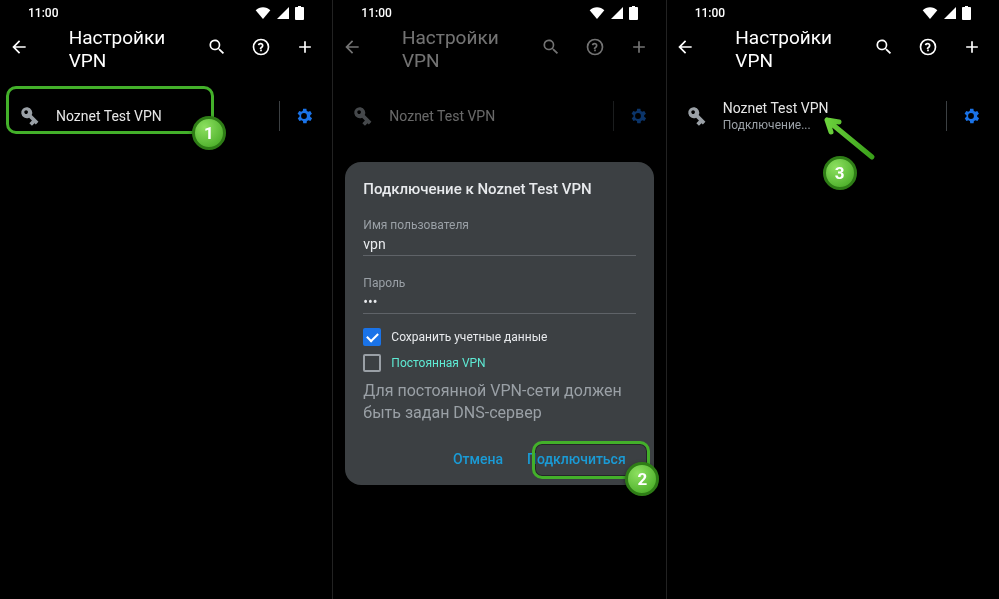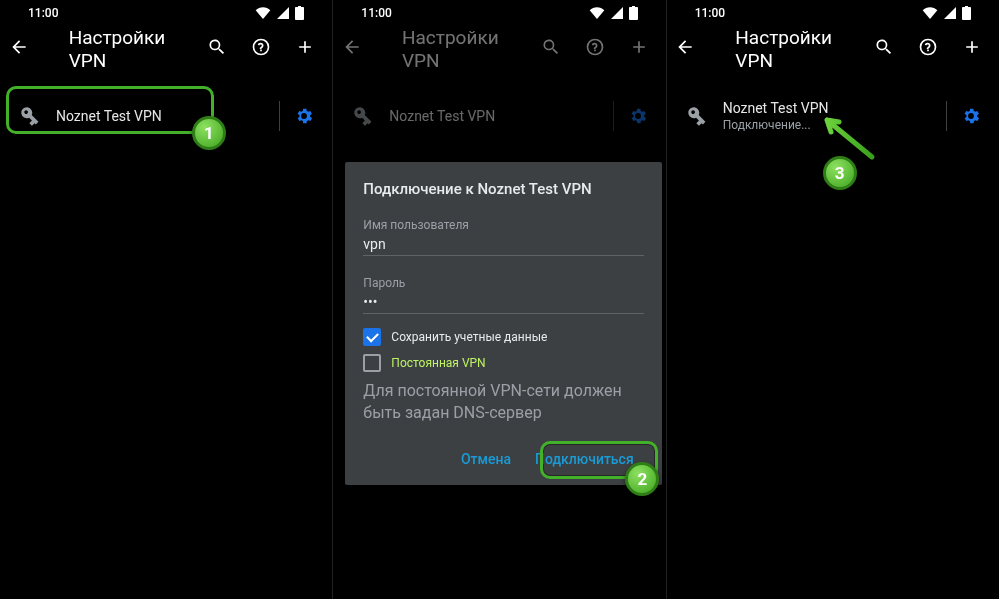--- a/index.html
+++ b/index.html
@@ -37,30 +37,30 @@
   .vpn-div { width: 1px; height: 30px; background: #3c4043; margin: 0 8px; }
   .vpn-gear { width: 32px; height: 32px; display: flex; align-items: center; justify-content: center; }
   .vpn-gear svg path { fill: #1a73e8; }
 
   
   .hl { position: absolute; border: 3px solid #43b02a; border-radius: 10px; pointer-events: none; box-shadow: 0 0 0 1px rgba(0,0,0,.4) inset; }
   .marker { position: absolute; width: 34px; height: 34px; border-radius: 50%; background: radial-gradient(circle at 35% 30%, #8de060, #3fa51f); border: 3px solid #2e7d16; display: flex; align-items: center; justify-content: center; color: #fff; font-weight: 700; font-size: 17px; box-shadow: 0 2px 4px rgba(0,0,0,.5); pointer-events: none; }
   .arrow { position: absolute; pointer-events: none; }
 
   
-  .dialog { position: absolute; left: 12px; right: 4px; top: 162px; background: #3c4043; border-radius: 2px; padding: 18px 18px 10px 18px; color: #e8eaed; box-shadow: 0 10px 30px rgba(0,0,0,.6); }
+  .dialog { position: absolute; left: 12px; right: 12px; top: 162px; background: #3c4043; border-radius: 16px; padding: 18px 18px 10px 18px; color: #e8eaed; box-shadow: 0 10px 30px rgba(0,0,0,.6); }
   .dlg-title { font-size: 15px; font-weight: 500; margin-bottom: 18px; }
   .field-label { font-size: 12px; color: #9aa0a6; margin-bottom: 4px; margin-top: 20px; }
   .field-input { font-size: 14px; color: #e8eaed; border-bottom: 1px solid #5f6368; margin-bottom: 14px; min-height: 20px; }
   .chk-row { display: flex; align-items: center; gap: 10px; margin: 8px 0; }
   .chk { width: 18px; height: 18px; border: 2px solid #9aa0a6; border-radius: 2px; display: flex; align-items: center; justify-content: center; flex-shrink: 0; }
   .chk.on { background: #1a73e8; border-color: #1a73e8; }
   .chk.on::after { content: ""; width: 5px; height: 9px; border: solid #fff; border-width: 0 2px 2px 0; transform: rotate(45deg) translate(-1px,-1px); }
   .chk-label { font-size: 12px; }
-  .chk-label.dim { color: #bef264; }
+  .chk-label.dim { color: #5eead4; }
   .dns-note { font-size: 16px; color: #9aa0a6; margin: 4px 0 18px 0; line-height: 1.4; }
   .dlg-actions { display: flex; justify-content: flex-end; gap: 4px; }
   .dlg-btn { color: #1a9bd6; font-size: 14px; font-weight: 500; padding: 8px 10px; border-radius: 4px; }
 
   svg { display: block; }
 </style>
 </head>
 <body>
 
 <div class="phones">

